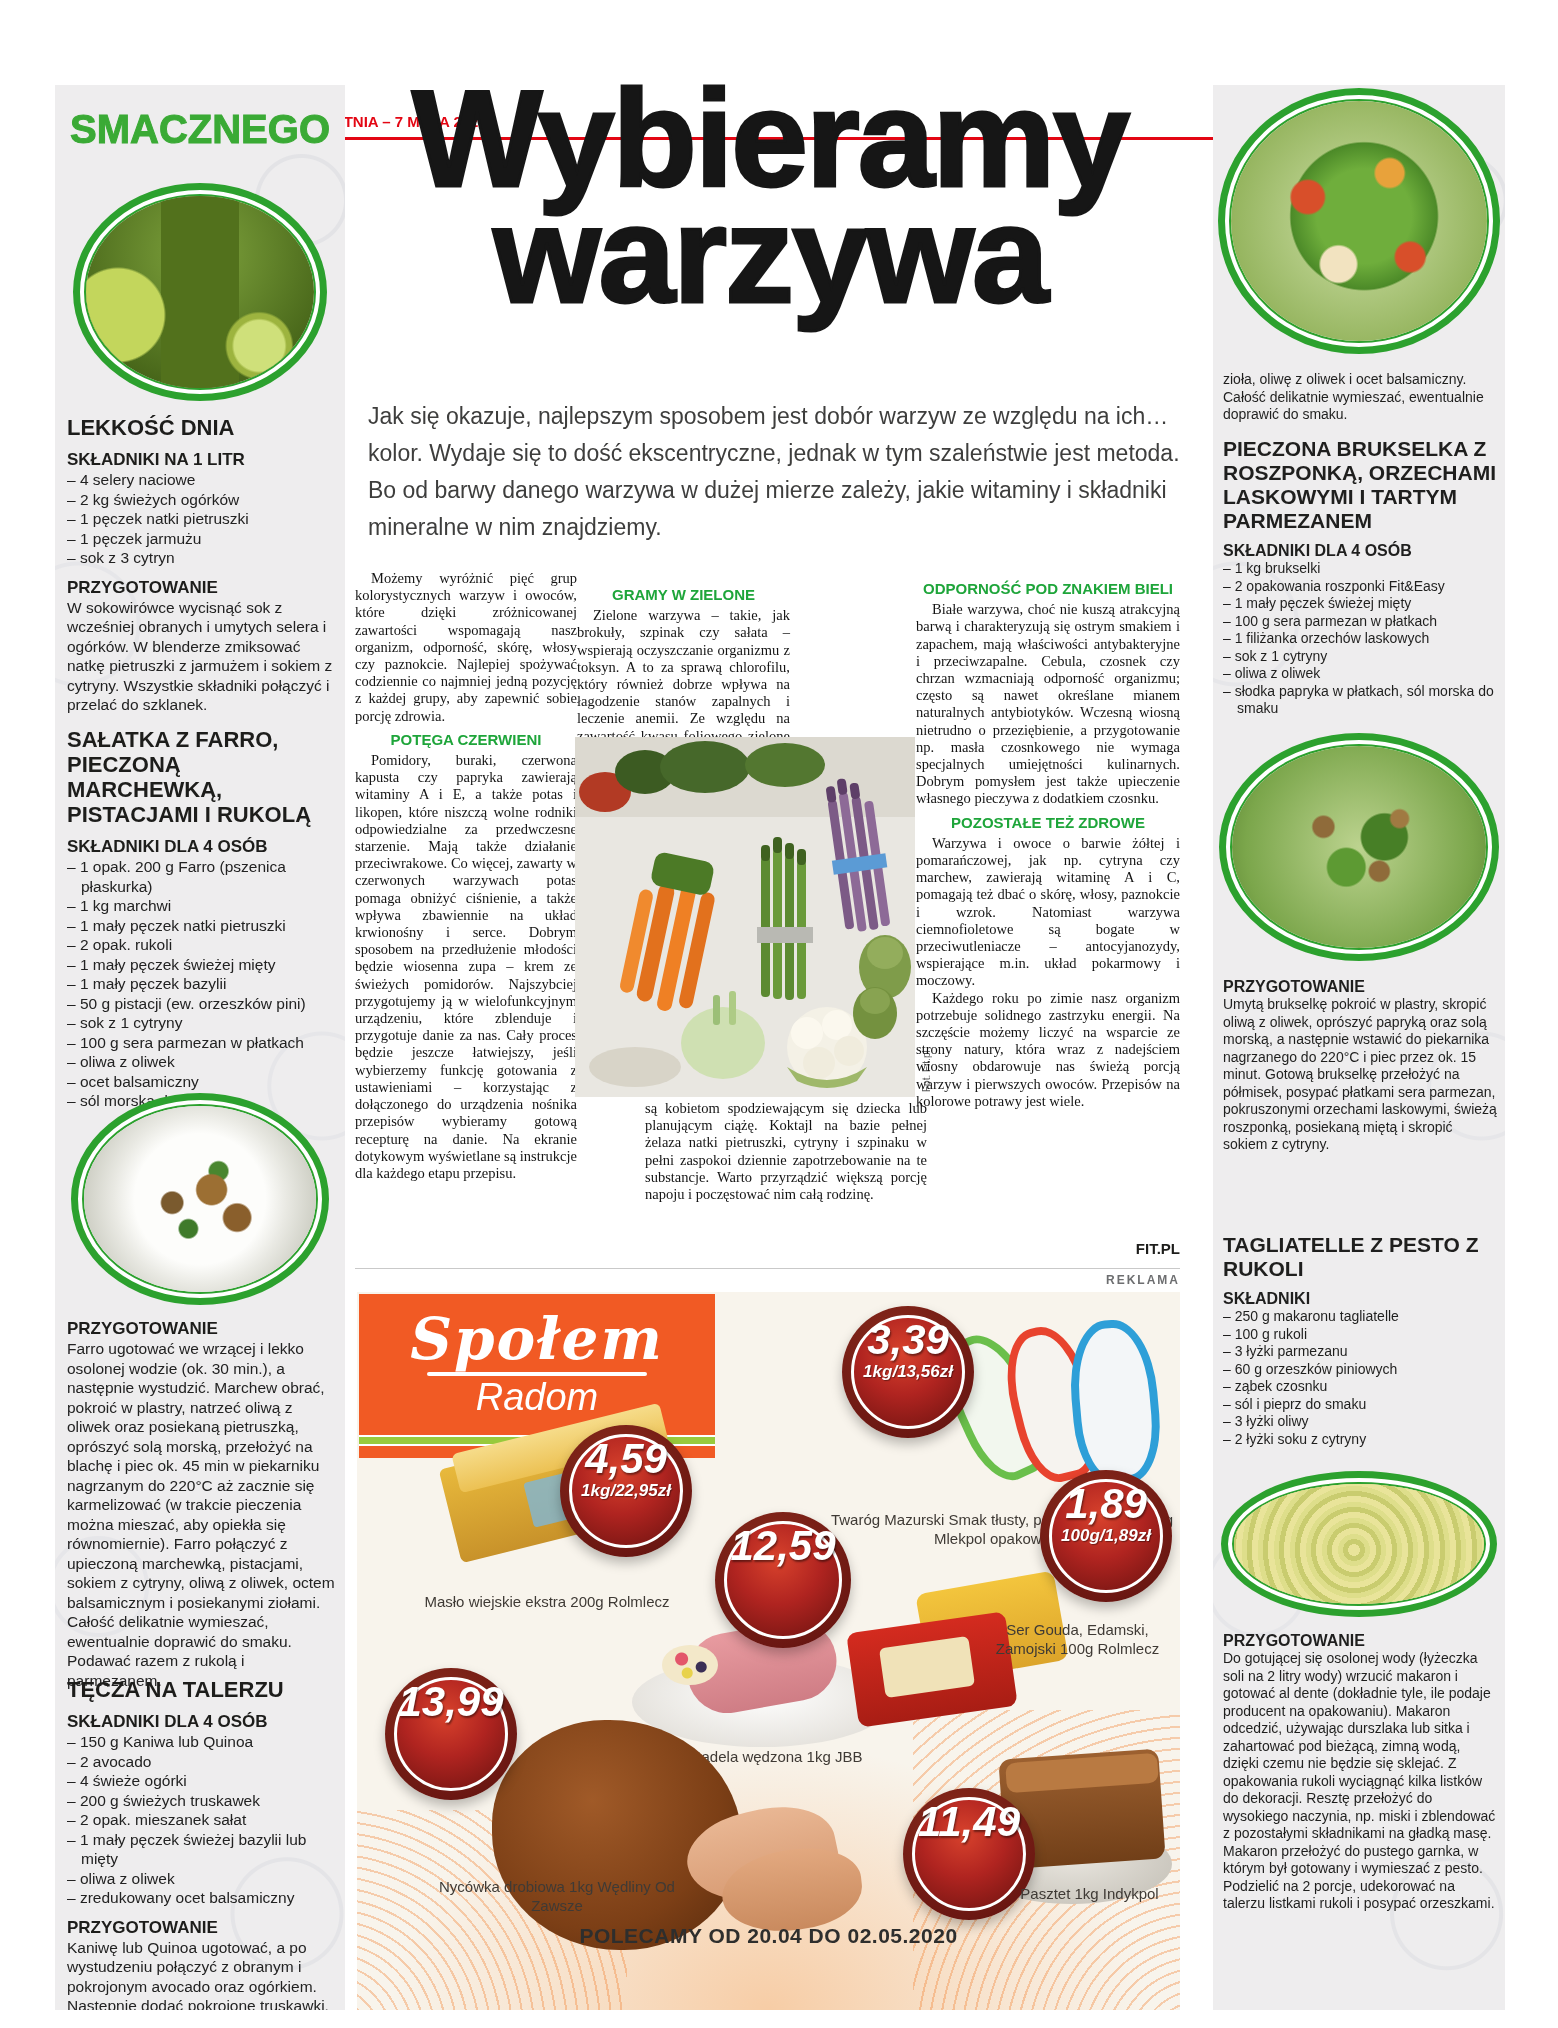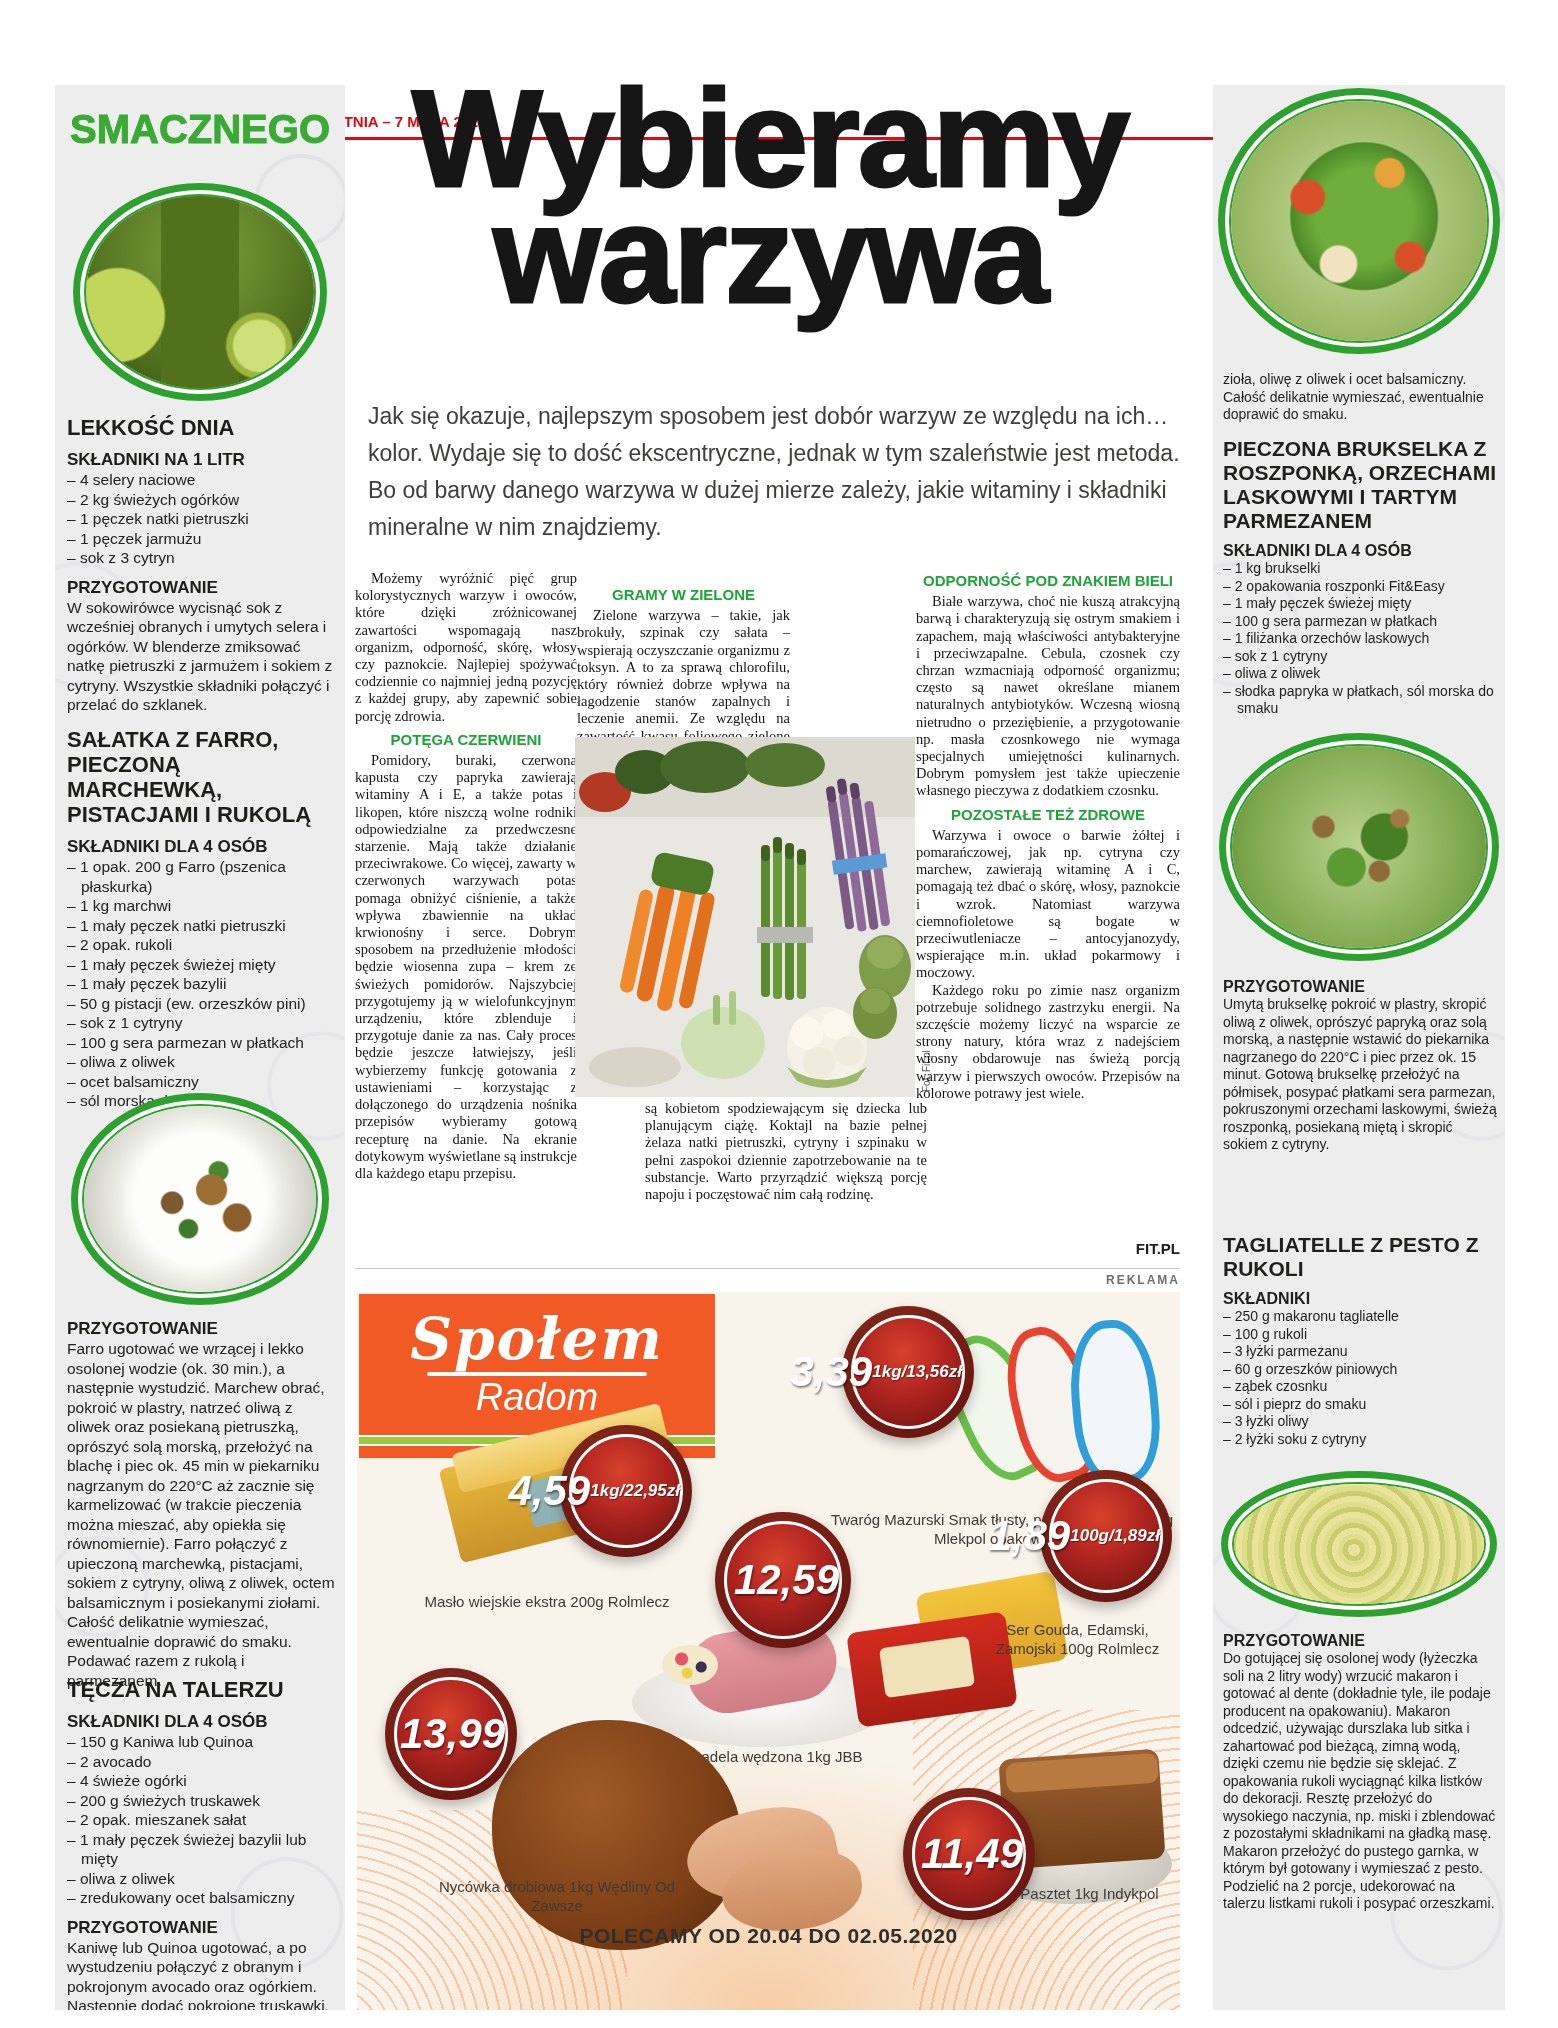--- a/index.html
+++ b/index.html
@@ -90,21 +90,21 @@
   .spolem-box{background:#f15a24}
   .spolem-script{font-family:"DejaVu Serif",serif;font-style:italic;font-weight:bold;color:#fff;
                  font-size:58px;text-align:center;line-height:62px;letter-spacing:2px}
   .spolem-underline{height:4px;background:#fff;border-radius:3px;margin:2px auto 0 auto;width:62%}
   .spolem-city{font-style:italic;font-weight:normal;color:#fff;font-size:38px;text-align:center}
   .green-stripe{background:#98ca3c;border-top:2px solid #fff;border-bottom:2px solid #fff}
   .badge{border-radius:50%;background:radial-gradient(circle at 42% 30%, #8a2b1c, #6b1712 75%, #4f0e0b 100%);
          padding:9px;box-shadow:0 6px 12px rgba(0,0,0,.25)}
   .badge-in{width:100%;height:100%;border-radius:50%;border:3px solid #fff;
             background:radial-gradient(circle at 45% 32%, #d8422c, #b02420 45%, #7d1714 85%);
-            display:flex;flex-direction:row;align-items:center;justify-content:flex-end;color:#fff}
+            display:flex;flex-direction:column;align-items:center;justify-content:flex-start;color:#fff}
   .badge-price{font-size:42px;font-weight:bold;font-style:italic;line-height:44px;text-shadow:1px 2px 2px rgba(0,0,0,.45)}
   .badge-unit{font-size:17px;font-weight:bold;font-style:italic;text-shadow:1px 1px 1px rgba(0,0,0,.4)}
   .adcap{font-size:15px;line-height:19px;color:#3f3a35;text-align:center}
   .adfooter{font-size:21px;font-weight:bold;color:#2e2e2d;text-align:center;letter-spacing:.5px}
   .shape{position:absolute}
 </style>
 </head>
 <body>
 
 <div id="page">
@@ -327,21 +327,21 @@
       <ellipse cx="60" cy="330" rx="46" ry="20" fill="#d8d4c8"></ellipse>
     </svg>
   </div>
   <div class="abs fotcredit" style="left:921px;top:1092px">Fot. Fit.pl</div>
 
   <div class="abs acol" style="left:645px;top:1100px;width:282px">
     <p style="text-indent:0">są kobietom spodziewającym się dziecka lub planującym ciążę. Koktajl na bazie pełnej żelaza natki pietruszki, cytryny i szpinaku w pełni zaspokoi dziennie zapotrzebowanie na te substancje. Warto przyrządzić większą porcję napoju i poczęstować nim całą rodzinę.</p>
   </div>
 
   <div class="abs acol" style="left:916px;top:572px;width:264px;height:662px;overflow:hidden">
-    <div class="g-sub" style="margin-top:0">ODPORNOŚĆ POD ZNAKIEM BIELI</div>
+    <div class="g-sub" style="margin-top:8px">ODPORNOŚĆ POD ZNAKIEM BIELI</div>
     <p>Białe warzywa, choć nie kuszą atrakcyjną barwą i charakteryzują się ostrym smakiem i zapachem, mają właściwości antybakteryjne i przeciwzapalne. Cebula, czosnek czy chrzan wzmacniają odporność organizmu; często są nawet określane mianem naturalnych antybiotyków. Wczesną wiosną nietrudno o przeziębienie, a przygotowanie np. masła czosnkowego nie wymaga specjalnych umiejętności kulinarnych. Dobrym pomysłem jest także upieczenie własnego pieczywa z dodatkiem czosnku.</p>
     <div class="g-sub">POZOSTAŁE TEŻ ZDROWE</div>
     <p>Warzywa i owoce o barwie żółtej i pomarańczowej, jak np. cytryna czy marchew, zawierają witaminę A i C, pomagają też dbać o skórę, włosy, paznokcie i wzrok. Natomiast warzywa ciemnofioletowe są bogate w przeciwutleniacze – antocyjanozydy, wspierające m.in. układ pokarmowy i moczowy.</p>
     <p>Każdego roku po zimie nasz organizm potrzebuje solidnego zastrzyku energii. Na szczęście możemy liczyć na wsparcie ze strony natury, która wraz z nadejściem wiosny obdarowuje nas świeżą porcją warzyw i pierwszych owoców. Przepisów na kolorowe potrawy jest wiele.</p>
   </div>
 
   <div class="abs fitpl" style="left:916px;top:1240px;width:264px">FIT.PL</div>
   <div class="abs" style="left:355px;top:1268px;width:825px;border-top:1px solid #c9c9c9"></div>
   <div class="abs reklama" style="left:355px;top:1273px;width:825px">REKLAMA</div>
 

